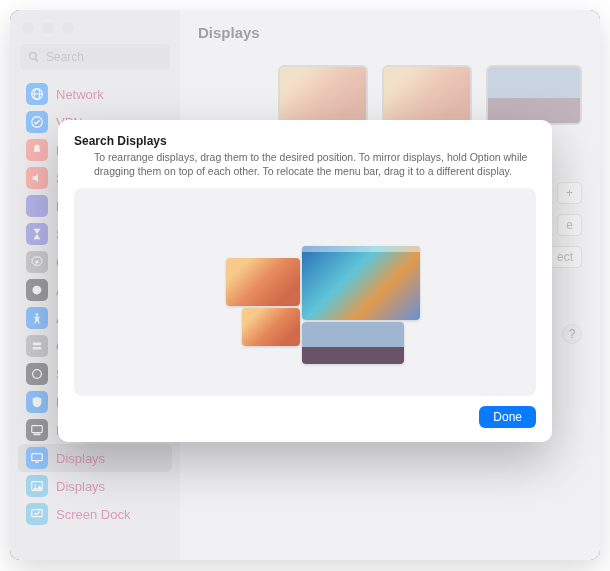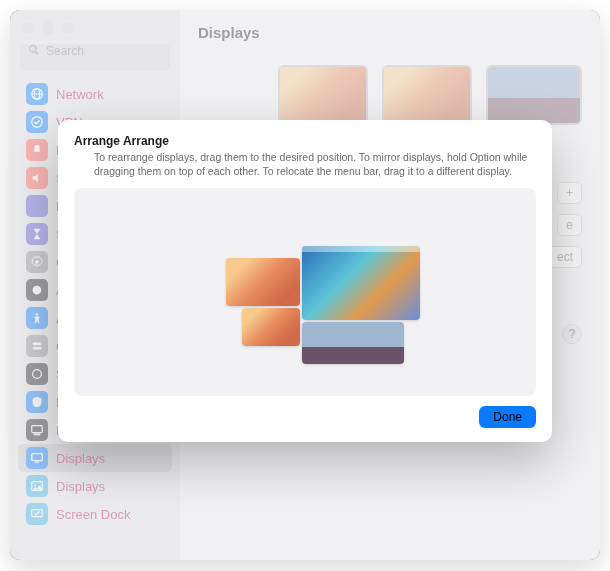--- a/index.html
+++ b/index.html
@@ -15,21 +15,21 @@
 }
 .window.dimmed .overlay { display: block; z-index: 10; pointer-events: none; }
 
 .sidebar { width: 200px; background: #e3e3e5; display: flex; flex-direction: column; position: relative; }
 .traffic { display: flex; gap: 8px; padding: 12px 12px 10px; }
 .dot { width: 12px; height: 12px; border-radius: 50%; }
 .dot.r { background: #d8d8d8; }
 .dot.y { background: #d8d8d8; }
 .dot.g { background: #d8d8d8; }
 
-.search { margin: 0 10px 8px; height: 26px; background: #d5d5d7; border-radius: 5px; display: flex; padding: 0 8px; color: #8a8a8c; font-size: 12px; }
+.search { margin: 0 10px 8px; height: 26px; background: #d5d5d7; border-radius: 5px; display: flex; align-items: center; padding: 0 8px; color: #8a8a8c; font-size: 12px; }
 .search svg { width: 12px; height: 12px; margin-right: 6px; fill: #8a8a8c; }
 
 .side-items { flex: 1; overflow: hidden; padding: 2px 8px; }
 .side-item { display: flex; align-items: center; gap: 8px; padding: 4px 8px; border-radius: 5px; font-size: 13px; color: #be185d; height: 28px; }
 .side-item.sel { background: #c9c9cc; }
 .side-icon { width: 22px; height: 22px; border-radius: 5px; display: flex; align-items: center; justify-content: center; font-size: 12px; color: #fff; flex-shrink: 0; }
 .side-icon svg { width: 14px; height: 14px; fill: #fff; }
 .side-label { white-space: nowrap; overflow: hidden; }
 
 .bg-red { background: #ff5a52; }
@@ -62,21 +62,21 @@
 .modal h3 { font-size: 12px; font-weight: 700; color: #1d1d1f; margin-bottom: 2px; }
 .modal p { font-size: 10.5px; color: #6a6a6c; line-height: 1.35; margin-left: 20px; }
 .arrange-box { flex: 1; background: #f2f2f4; border-radius: 8px; margin-top: 10px; position: relative; }
 .disp-box { position: absolute; border-radius: 4px; overflow: hidden; box-shadow: 0 1px 3px rgba(0,0,0,0.15); }
 .menubar { position: absolute; top: 0; left: 0; right: 0; height: 6px; background: rgba(255,255,255,0.45); }
 .db1 { left: 152px; top: 70px; width: 74px; height: 48px; }
 .db2 { left: 228px; top: 58px; width: 118px; height: 74px; background: linear-gradient(135deg,#2a6fb8,#5fc5d8 40%,#e19a4e 65%,#6a8fd8); }
 .db3 { left: 168px; top: 120px; width: 58px; height: 38px; }
 .db4 { left: 228px; top: 134px; width: 102px; height: 42px; background: linear-gradient(to bottom,#9fb6d0 60%,#6a5268 60%); }
 .modal-footer { display: flex; justify-content: flex-end; padding-top: 10px; }
-.done-btn { background: #0a7aff; color: #000000; border: none; border-radius: 6px; padding: 4px 14px; font-size: 12px; font-weight: 500; }
+.done-btn { background: #0a7aff; color: #ffffff; border: none; border-radius: 6px; padding: 4px 14px; font-size: 12px; font-weight: 500; }
 </style>
 </head>
 <body>
 
 <div class="window dimmed">
   <div class="sidebar">
     <div class="traffic">
       <div class="dot r"></div>
       <div class="dot y"></div>
       <div class="dot g"></div>
@@ -249,21 +249,21 @@
       <div class="ctl-btn">e</div>
       <div class="ctl-btn">ect</div>
       <div class="help">?</div>
     </div>
   </div>
 
   <div class="overlay"></div>
 </div>
 
 <div class="modal">
-  <h3>Arrange Arrange</h3>
+  <h3>Search Displays</h3>
   <p>To rearrange displays, drag them to the desired position. To mirror displays, hold Option while dragging them on top of each other. To relocate the menu bar, drag it to a different display.</p>
   <div class="arrange-box">
     <div class="disp-box db1">
         <div class="grad1"></div>
       </div>
     <div class="disp-box db2">
         <div class="menubar"></div>
       </div>
     <div class="disp-box db3">
         <div class="grad1"></div>

